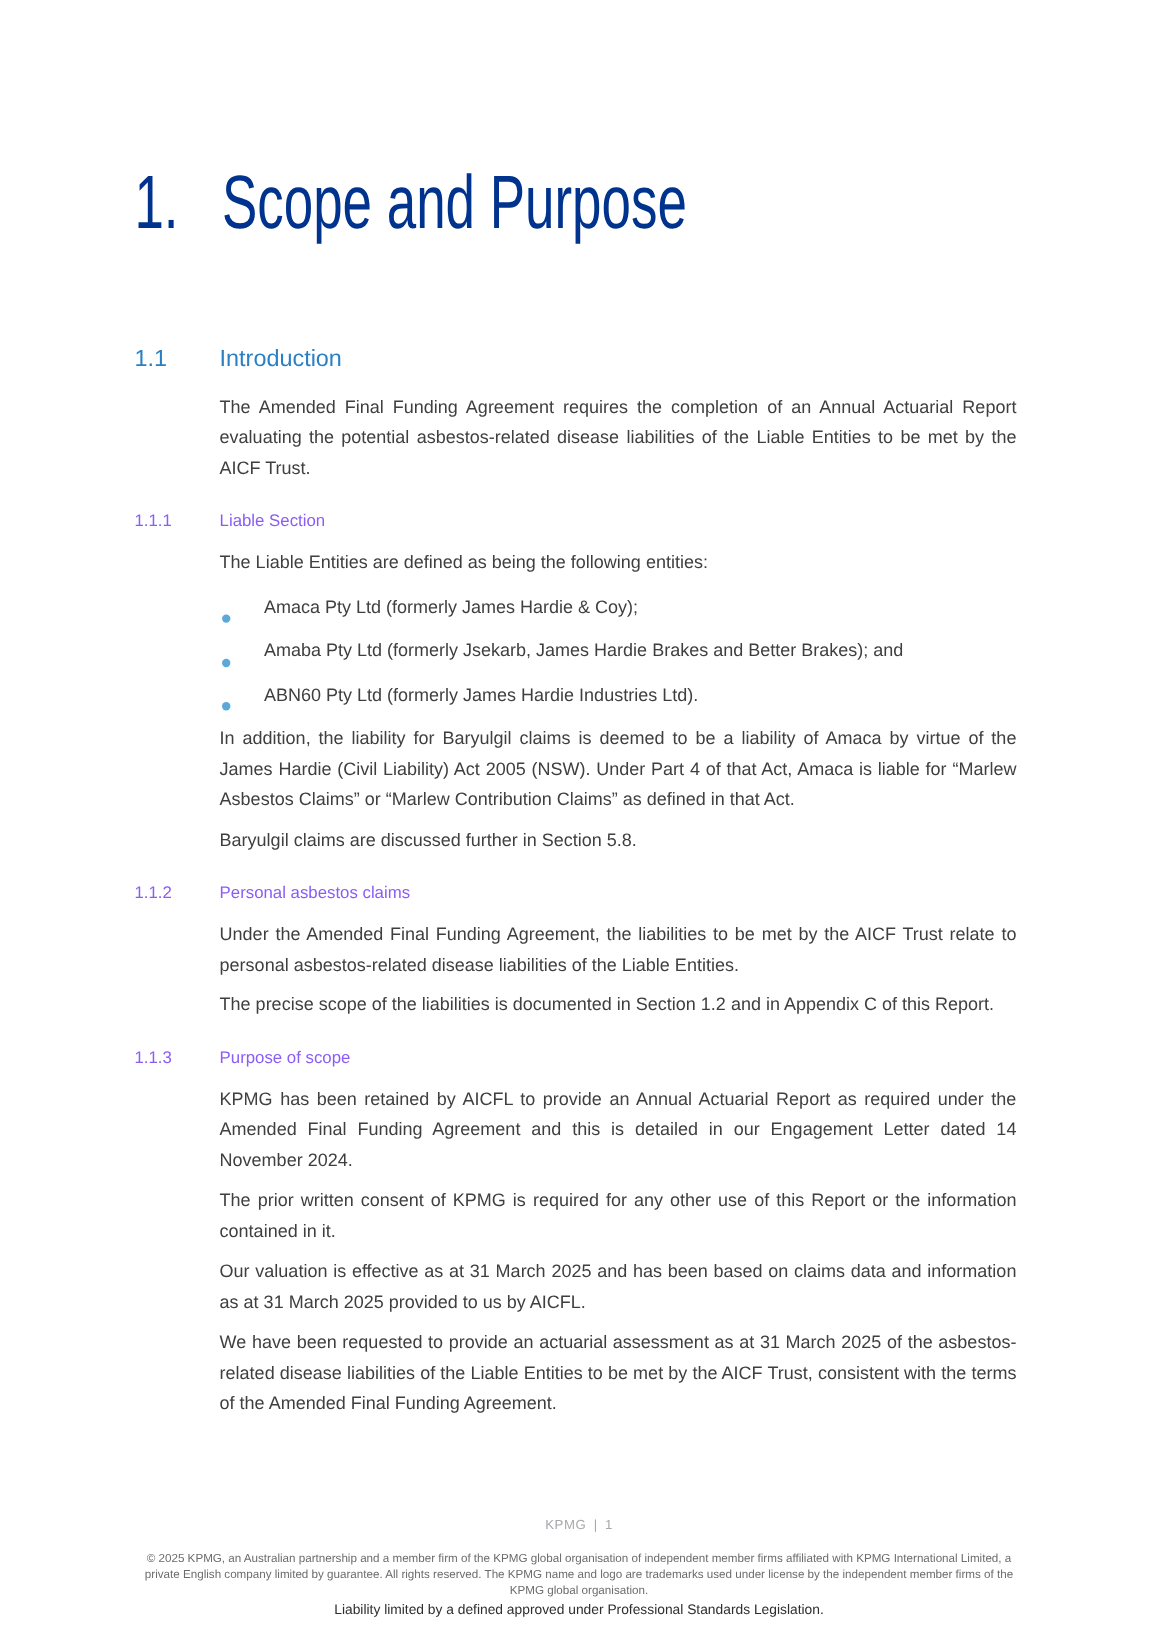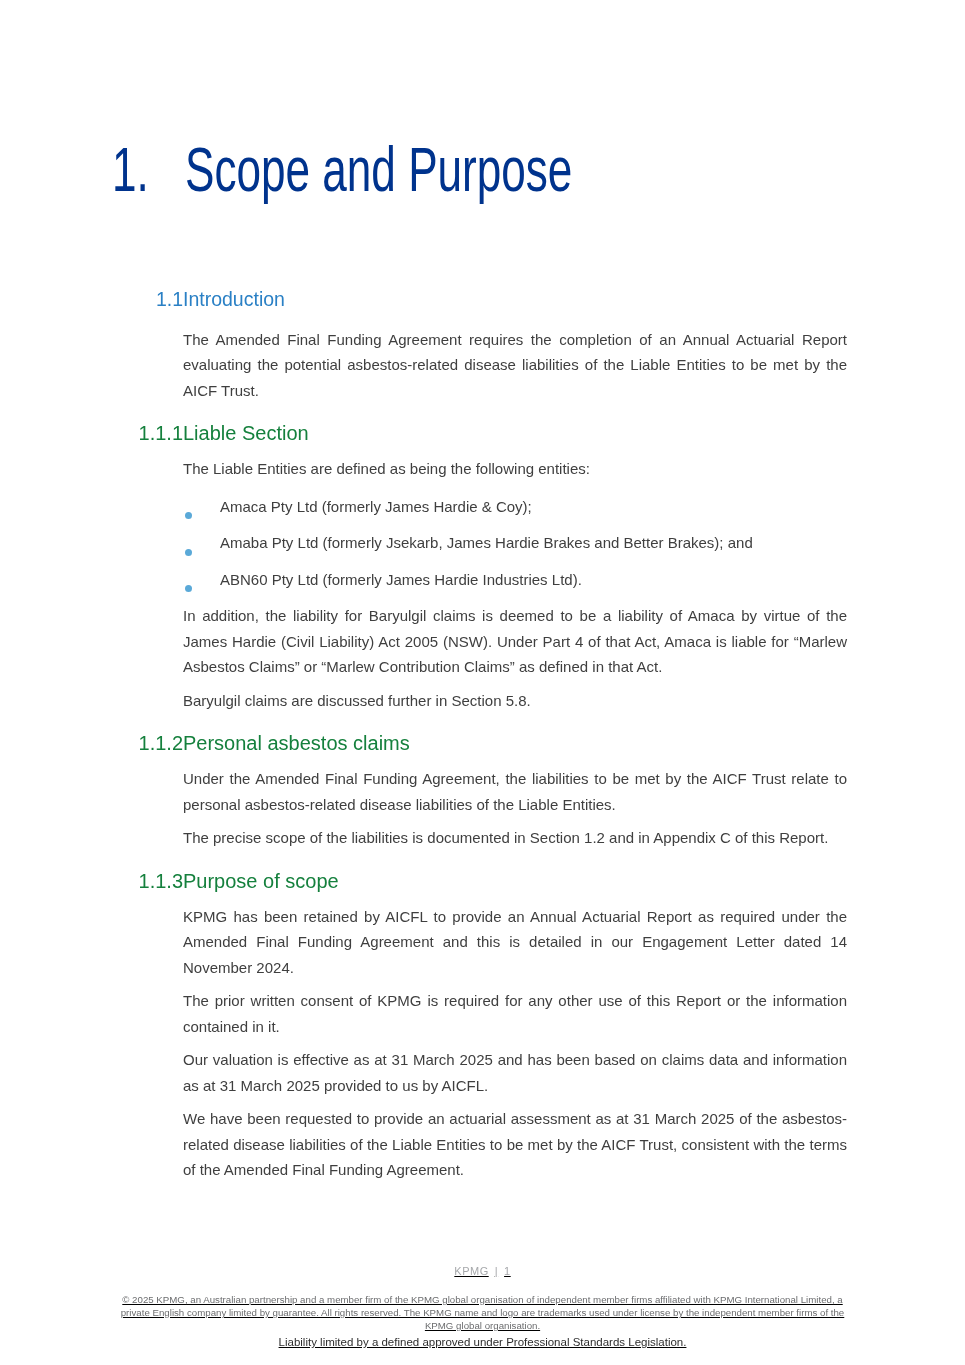--- a/index.html
+++ b/index.html
@@ -39,27 +39,27 @@
     display: flex;
     color: #2A80C5;
     font-size: 19.5px;
     font-weight: 400;
     line-height: 22px;
     margin: 19px 0 17px 0;
   }
   .h2row.first { margin-top: 85px; }
   .h3row {
     display: flex;
-    color: #15803d;
-    font-size: 20px;
+    color: #8b5cf6;
+    font-size: 14px;
     font-weight: 400;
     line-height: 18px;
     margin: 21px 0 14px 0;
   }
-  .hnum { flex: none; width: 71px; text-align: right; }
+  .hnum { flex: none; width: 71px; }
   
   p.body {
     margin: 0 4px 8px 71px;
     text-align: justify;
     font-size: 15px;
     line-height: 25.5px;
     color: #3F3F3F;
   }
   ul.bullets {
     list-style: none;
@@ -82,21 +82,20 @@
     background: #5AA9D8;
     margin: 9px 28px 0 2px;
   }
   
   .footer {
     position: absolute;
     top: 1264px;
     left: 0;
     right: 0;
     text-align: center;
-    text-decoration: underline;
   }
   .pageline {
     color: #A6A8AB;
     font-size: 11px;
     line-height: 15px;
     letter-spacing: 0.5px;
   }
   .pageline .sep { margin: 0 6px; color: #A6A8AB; }
   .copyright {
     margin: 14px auto 0;

